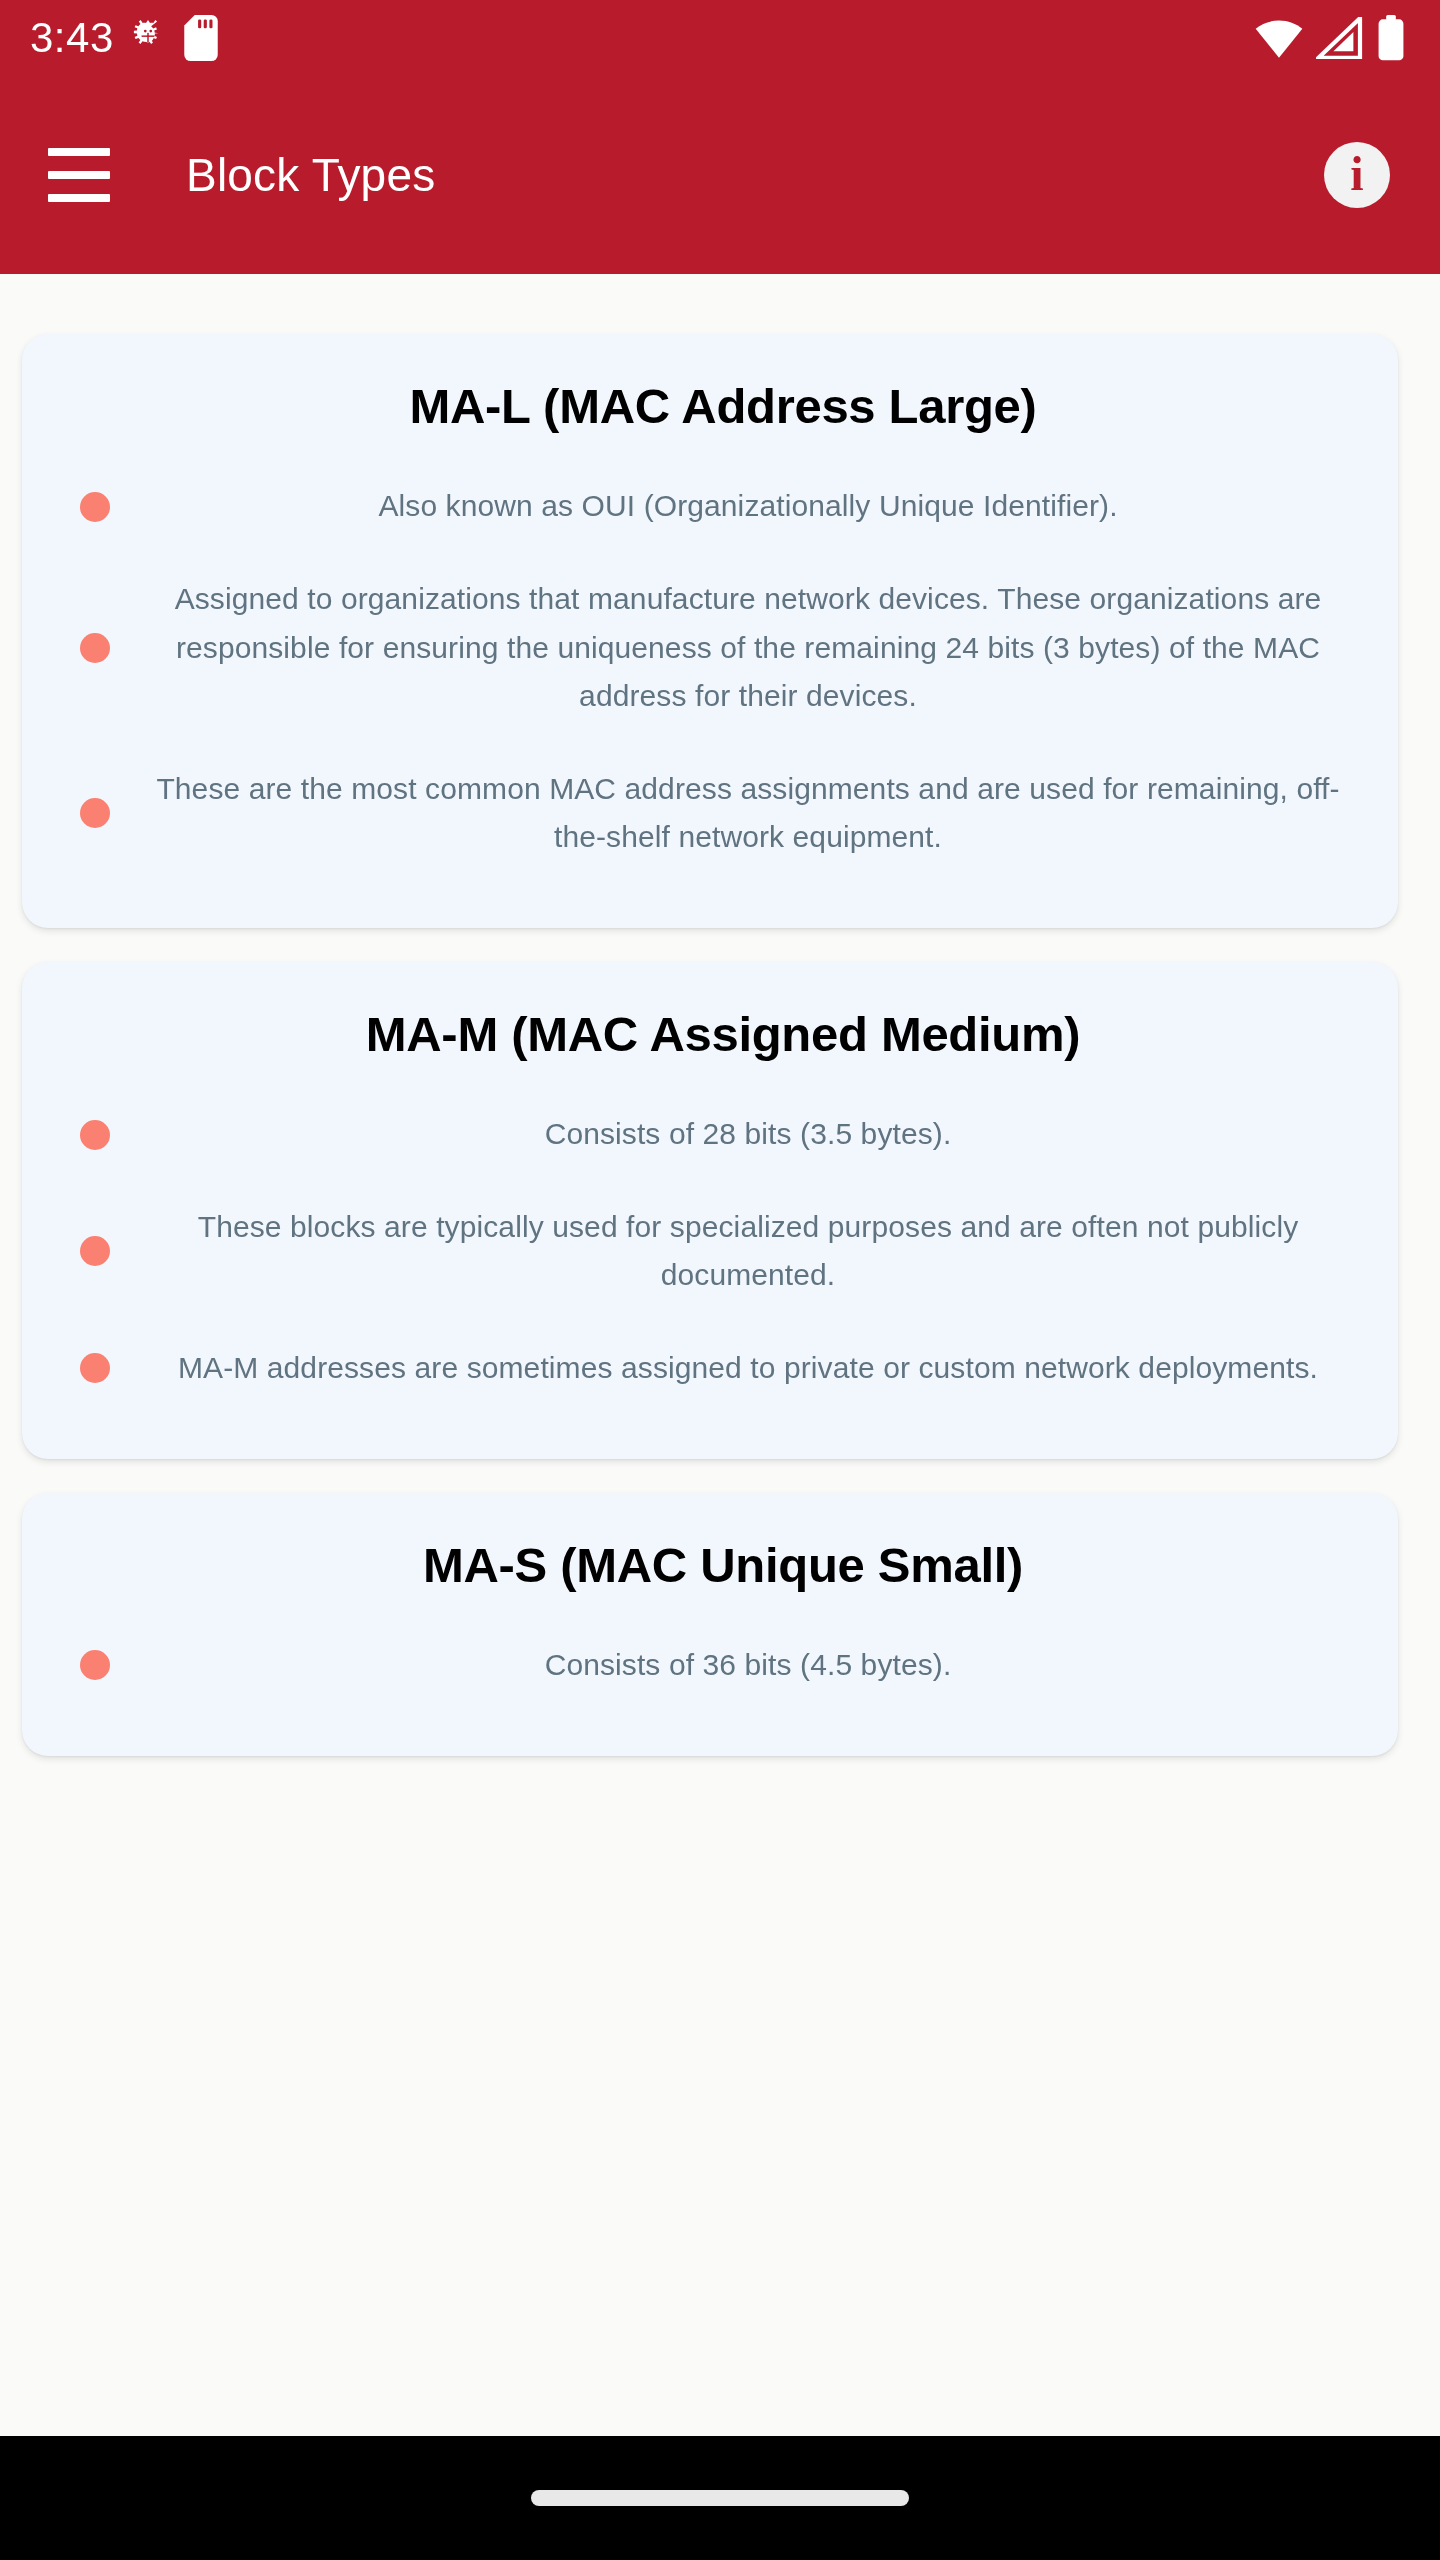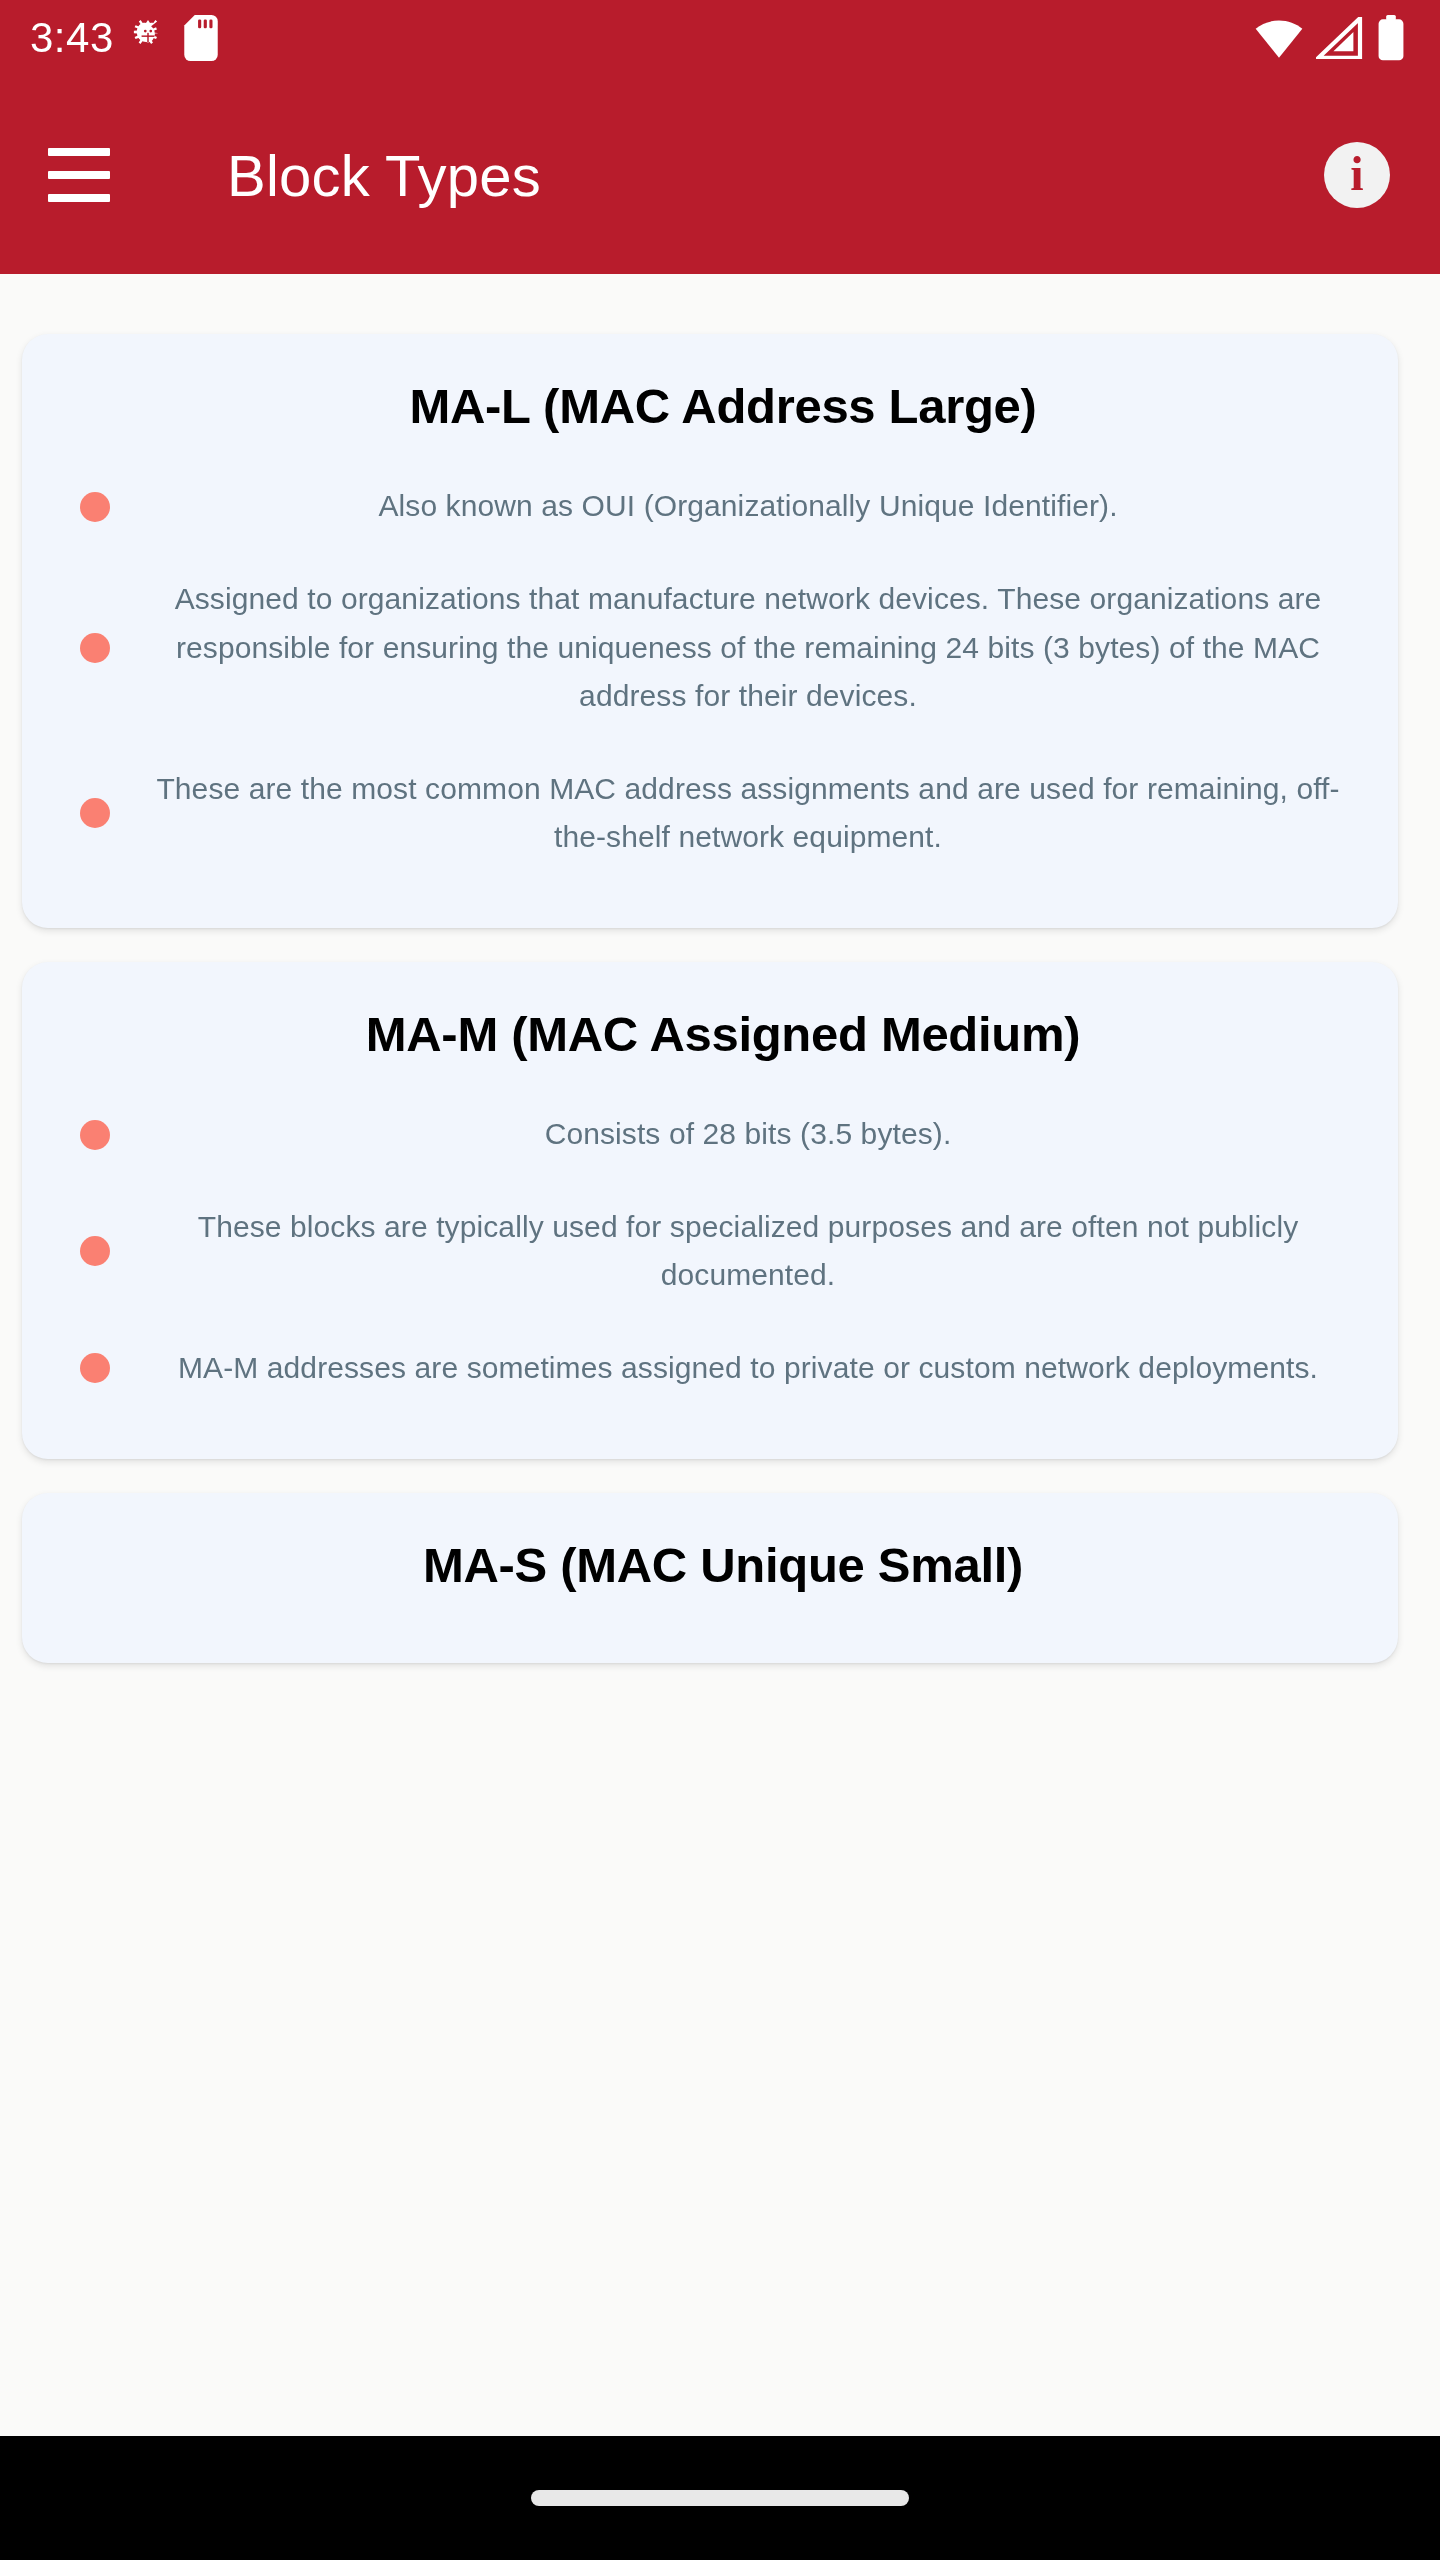--- a/index.html
+++ b/index.html
@@ -71,23 +71,23 @@
   }
   .menu-btn span {
     display: block;
     width: 62px;
     height: 8px;
     background: #FFFFFF;
     border-radius: 1px;
   }
   .app-title {
     color: #FFFFFF;
-    font-size: 58px;
+    font-size: 46px;
     font-weight: 400;
-    margin-left: 101px;
+    margin-left: 60px;
     letter-spacing: 0.2px;
     white-space: nowrap;
   }
   .info-btn {
     margin-left: auto;
     width: 86px;
     height: 86px;
     display: flex;
     align-items: center;
     justify-content: center;
@@ -264,20 +264,24 @@
         <div class="bullet-text">These blocks are typically used for specialized purposes and are often not publicly documented.</div>
       </div>
       <div class="bullet-row">
         <div class="bullet-dot"></div>
         <div class="bullet-text">MA-M addresses are sometimes assigned to private or custom network deployments.</div>
       </div>
     </div>
 
     <div class="card">
       <div class="card-title">MA-S (MAC Unique Small)</div>
+      <div class="bullet-row">
+        <div class="bullet-dot"></div>
+        <div class="bullet-text">Consists of 36 bits (4.5 bytes).</div>
+      </div>
     </div>
 
   </div>
 
   <div class="nav-bar">
     <div class="home-indicator"></div>
   </div>
 
 </div>
 

